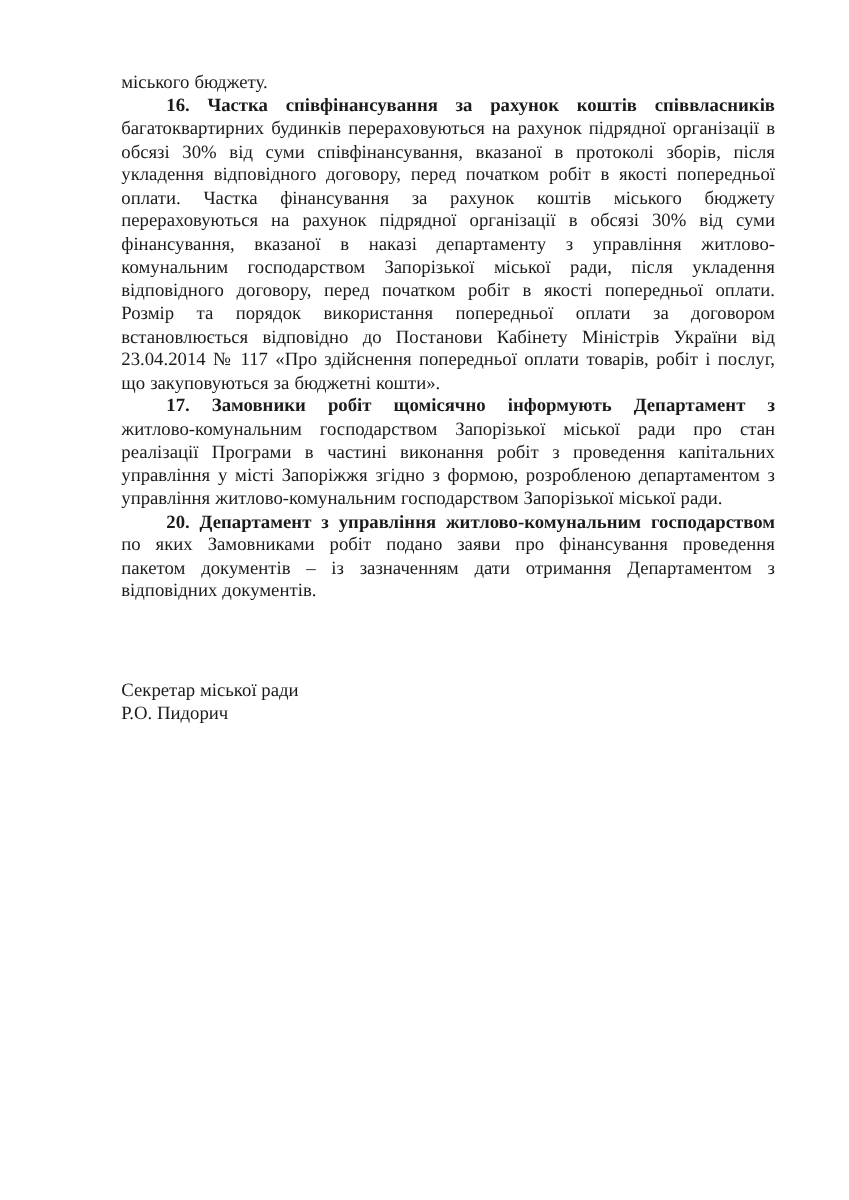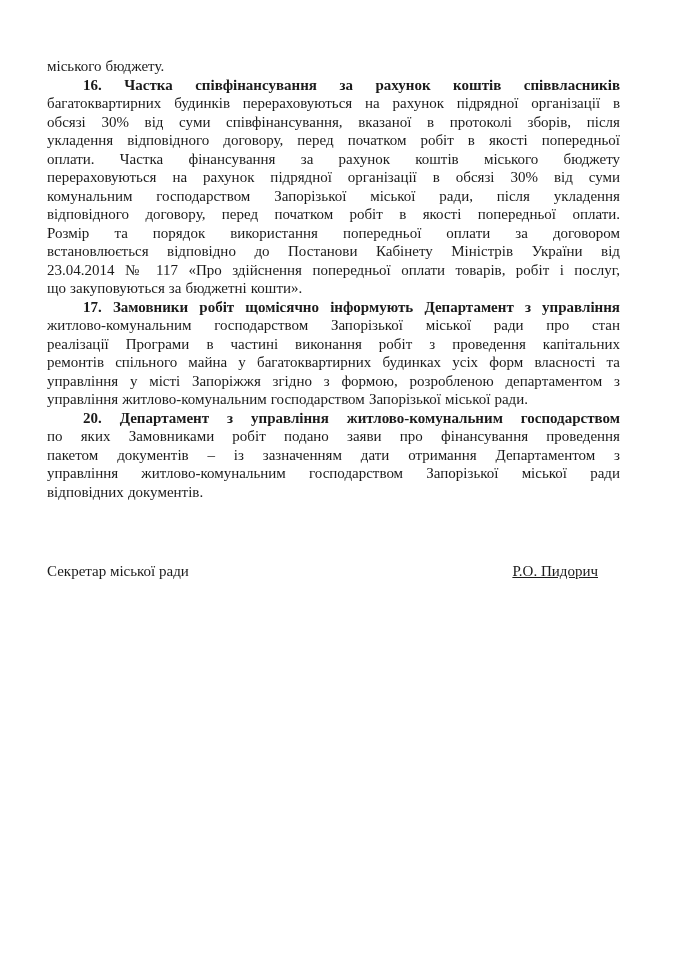--- a/index.html
+++ b/index.html
@@ -12,21 +12,21 @@
     height: 960px;
     overflow: hidden;
     font-family: "Liberation Serif", "DejaVu Serif", serif;
     color: #1b1b1b;
   }
   .page {
     box-sizing: border-box;
     width: 679px;
     height: 960px;
     background: #ffffff;
-    padding: 57px 59px 0 47px;
+    padding: 57px 59px 0 97px;
   }
   .doc-body {
     font-size: 15px;
     line-height: 18.5px;
   }
   .para {
     margin: 0;
     padding: 0;
   }
   .line {
@@ -45,62 +45,61 @@
     text-indent: 36px;
     font-weight: bold;
   }
   .signature-row {
     margin-top: 61px;
     display: flex;
     justify-content: space-between;
     align-items: baseline;
     font-size: 15px;
     line-height: 18.5px;
+    flex-direction: column;
   }
   .signature-name {
     margin-right: 22px;
-    text-decoration: underline;
   }
 </style>
 </head>
 <body>
 
 <div class="page">
   <div class="doc-body" id="doc-body">
 
   <div class="para">
         <div class="line end">міського бюджету.</div>
       </div>
       <div class="para">
         <div class="line ind">16. Частка співфінансування за рахунок коштів співвласників</div>
         <div class="line">багатоквартирних будинків перераховуються на рахунок підрядної організації в</div>
         <div class="line">обсязі 30% від суми співфінансування, вказаної в протоколі зборів, після</div>
         <div class="line">укладення відповідного договору, перед початком робіт в якості попередньої</div>
         <div class="line">оплати. Частка фінансування за рахунок коштів міського бюджету</div>
         <div class="line">перераховуються на рахунок підрядної організації в обсязі 30% від суми</div>
+        <div class="line">фінансування, вказаної в наказі департаменту з управління житлово-</div>
         <div class="line">комунальним господарством Запорізької міської ради, після укладення</div>
         <div class="line">відповідного договору, перед початком робіт в якості попередньої оплати.</div>
         <div class="line">Розмір та порядок використання попередньої оплати за договором</div>
         <div class="line">встановлюється відповідно до Постанови Кабінету Міністрів України від</div>
         <div class="line">23.04.2014 № 117 «Про здійснення попередньої оплати товарів, робіт і послуг,</div>
         <div class="line end">що закуповуються за бюджетні кошти».</div>
       </div>
       <div class="para">
         <div class="line ind">17. Замовники робіт щомісячно інформують Департамент з управління</div>
         <div class="line">житлово-комунальним господарством Запорізької міської ради про стан</div>
         <div class="line">реалізації Програми в частині виконання робіт з проведення капітальних</div>
-        <div class="line">ремонтів спільного майна у багатоквартирних будинках усіх форм власності та</div>
         <div class="line">управління у місті Запоріжжя згідно з формою, розробленою департаментом з</div>
         <div class="line end">управління житлово-комунальним господарством Запорізької міської ради.</div>
       </div>
       <div class="para">
         <div class="line ind">20. Департамент з управління житлово-комунальним господарством</div>
         <div class="line">по яких Замовниками робіт подано заяви про фінансування проведення</div>
         <div class="line">пакетом документів – із зазначенням дати отримання Департаментом з</div>
-        <div class="line">управління житлово-комунальним господарством Запорізької міської ради</div>
         <div class="line end">відповідних документів.</div>
       </div>
     </div>
   <div class="signature-row">
     <span class="signature-role">Секретар міської ради</span>
     <span class="signature-name">Р.О. Пидорич</span>
   </div>
 </div>
 
 </body></html>

